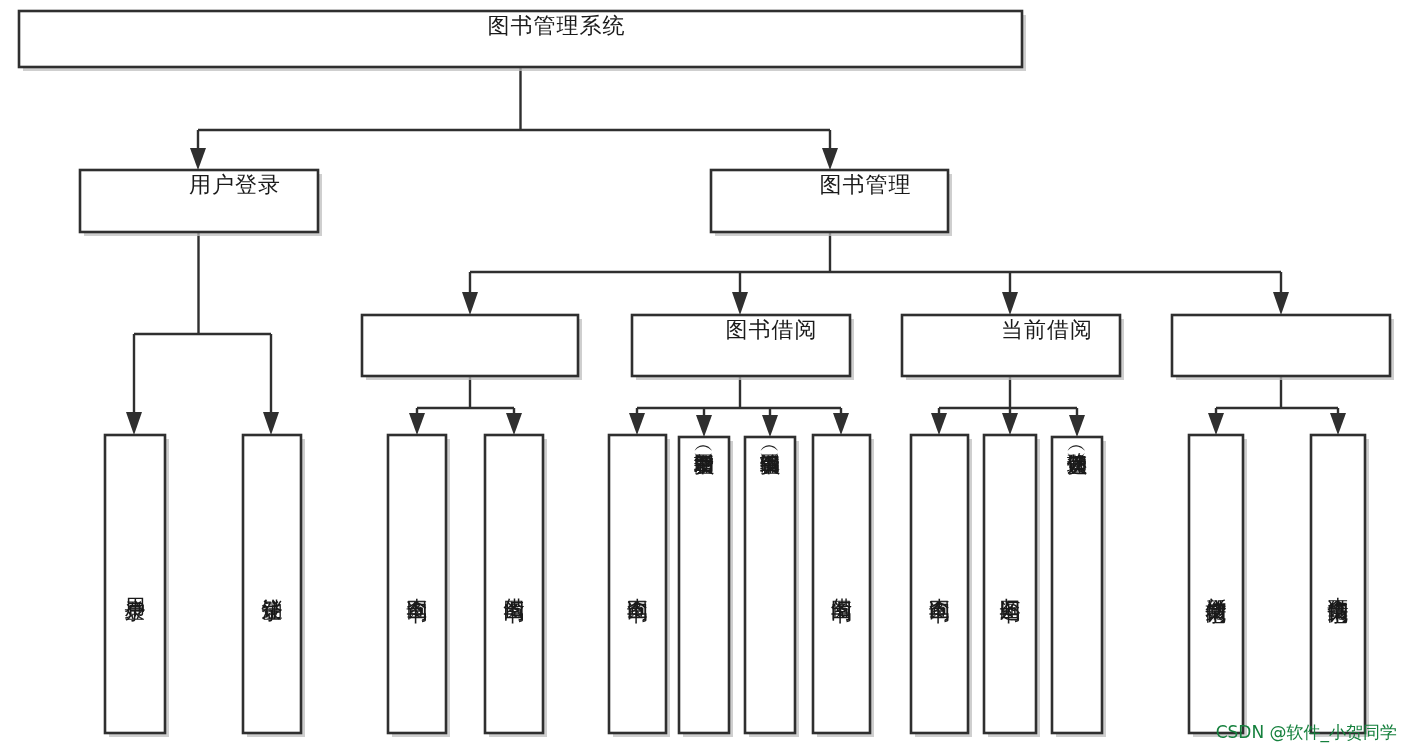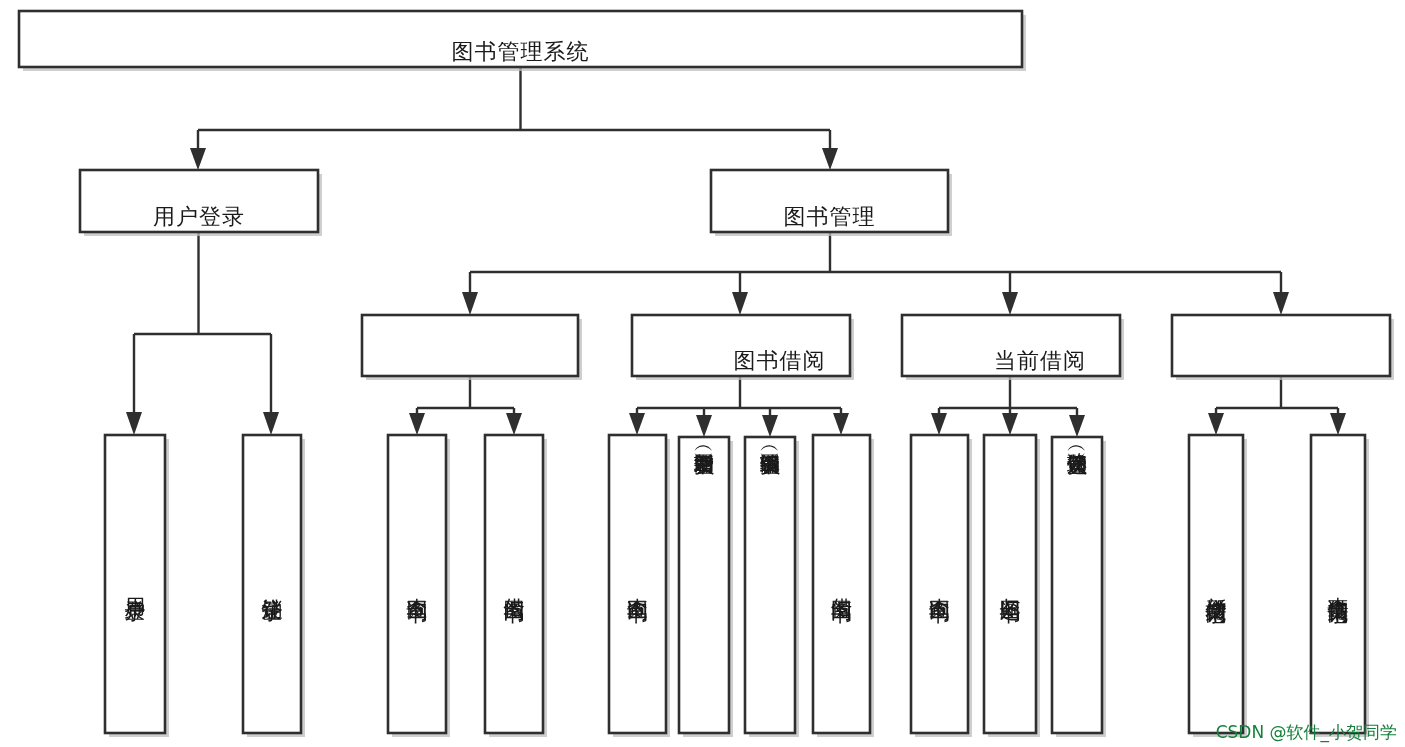--- a/index.html
+++ b/index.html
@@ -73,23 +73,24 @@
     letter-spacing: 1.5px;
     white-space: nowrap;
   }
   .vtext.small {
     font-size: 20px;
     letter-spacing: 0.5px;
   }
   .htext-wrap {
     position: absolute;
     display: flex;
-    align-items: flex-end;
+    align-items: flex-start;
     justify-content: center;
     pointer-events: none;
+    margin-left: 36px;
   }
   .htext {
     font-family: "DejaVu Sans", "Liberation Sans", sans-serif;
     font-size: 22px;
     color: #1a1a1a;
     letter-spacing: 1px;
     white-space: nowrap;
   }
 </style>
 </head>
@@ -187,24 +188,24 @@
     <span class="htext">图书管理系统</span>
   </div>
 
   <div class="htext-wrap" style="left:80px; top:170px; width:238px; height:62px;">
     <span class="htext">用户登录</span>
   </div>
   <div class="htext-wrap" style="left:711px; top:170px; width:237px; height:62px;">
     <span class="htext">图书管理</span>
   </div>
 
-  <div class="htext-wrap" style="left:656px; top:315px; width:247px; height:61px;">
+  <div class="htext-wrap" style="left:612px; top:315px; width:247px; height:61px;">
     <span class="htext">图书借阅</span>
   </div>
-  <div class="htext-wrap" style="left:931px; top:315px; width:218px; height:61px;">
+  <div class="htext-wrap" style="left:902px; top:315px; width:218px; height:61px;">
     <span class="htext">当前借阅</span>
   </div>
 
   <div class="vtext-wrap" style="left:105px; top:435px; width:60px; height:298px;">
     <span class="vtext">用户登录</span>
   </div>
   <div class="vtext-wrap" style="left:243px; top:435px; width:58px; height:298px;">
     <span class="vtext">注销登录</span>
   </div>
   <div class="vtext-wrap" style="left:388px; top:435px; width:58px; height:298px;">

